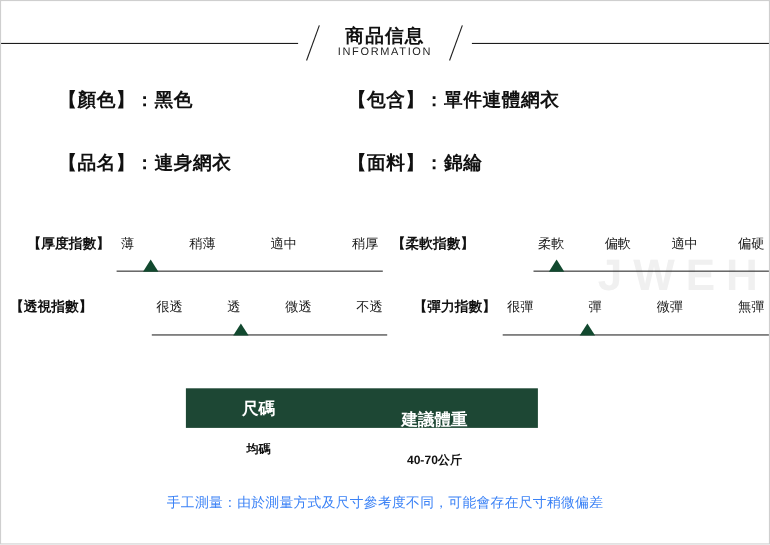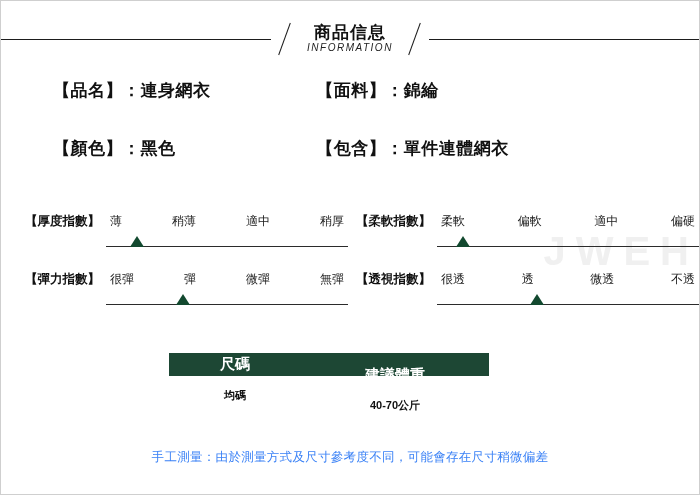--- a/index.html
+++ b/index.html
@@ -76,21 +76,20 @@
     letter-spacing: 1px;
     color: #111;
     white-space: nowrap;
   }
   .title-en {
     font-size: 10px;
     letter-spacing: 1.5px;
     color: #222;
     margin-top: 1px;
     white-space: nowrap;
-    font-style: italic;
   }
 
   
   .info {
     position: absolute;
     top: 78px; left: 0; right: 0;
     z-index: 2;
   }
   .info-row {
     display: flex;
@@ -116,21 +115,21 @@
   .meter-row {
     display: flex;
     height: 58px;
   }
   .meter {
     position: relative;
     display: flex;
     align-items: flex-start;
   }
   .meter.left  { width: 348px; padding-left: 24px; }
-  .meter.right { width: 352px; padding-left: 8px; }
+  .meter.right { width: 352px; padding-left: 8px; gap: 48px; }
 
   .meter-label {
     font-size: 12.5px;
     font-weight: bold;
     white-space: nowrap;
     padding-top: 2px;
     flex: 0 0 auto;
   }
   .scale {
     position: relative;
@@ -168,21 +167,21 @@
     position: absolute;
     top: 352px;
     left: 168px;
     width: 320px;
     z-index: 2;
   }
   .size-head {
     display: flex;
     background: #1d4734;
     color: #ffffff;
-    height: 23px;
+    height: 36px;
     align-items: center;
   }
   .size-head div {
     font-size: 15px;
     font-weight: bold;
     text-align: center;
   }
   .size-body {
     display: flex;
     height: 38px;
@@ -222,32 +221,32 @@
       <div class="title-cn">商品信息</div>
       <div class="title-en">INFORMATION</div>
     </div>
     <div class="slash"></div>
     <div class="hrule right"></div>
   </div>
 
   <div class="info">
     <div class="info-row">
       <div class="info-cell c1">
+        <span>【顏色】：</span><span class="val">黑色</span>
+      </div>
+      <div class="info-cell c2">
+        <span>【包含】：</span><span class="val">單件連體網衣</span>
+      </div>
+    </div>
+    <div class="info-row">
+      <div class="info-cell c1">
         <span>【品名】：</span><span class="val">連身網衣</span>
       </div>
       <div class="info-cell c2">
         <span>【面料】：</span><span class="val">錦綸</span>
-      </div>
-    </div>
-    <div class="info-row">
-      <div class="info-cell c1">
-        <span>【顏色】：</span><span class="val">黑色</span>
-      </div>
-      <div class="info-cell c2">
-        <span>【包含】：</span><span class="val">單件連體網衣</span>
       </div>
     </div>
   </div>
 
   <div class="meters">
 
     <div class="meter-row">
       <div class="meter left">
         <div class="meter-label">【厚度指數】</div>
         <div class="scale">
@@ -270,46 +269,46 @@
             <span>適中</span>
             <span>偏硬</span>
           </div>
           <div class="axis"></div>
           <div class="marker" style="left:10%"></div>
         </div>
       </div>
     </div>
 
     <div class="meter-row">
+      <div class="meter right">
+        <div class="meter-label">【透視指數】</div>
+        <div class="scale">
+          <div class="ticks">
+            <span>很透</span>
+            <span>透</span>
+            <span>微透</span>
+            <span>不透</span>
+          </div>
+          <div class="axis"></div>
+          <div class="marker" style="left:38%"></div>
+        </div>
+      </div>
       <div class="meter left">
         <div class="meter-label">【彈力指數】</div>
         <div class="scale">
           <div class="ticks">
             <span>很彈</span>
             <span>彈</span>
             <span>微彈</span>
             <span>無彈</span>
           </div>
           <div class="axis"></div>
           <div class="marker" style="left:32%"></div>
         </div>
       </div>
-      <div class="meter right">
-        <div class="meter-label">【透視指數】</div>
-        <div class="scale">
-          <div class="ticks">
-            <span>很透</span>
-            <span>透</span>
-            <span>微透</span>
-            <span>不透</span>
-          </div>
-          <div class="axis"></div>
-          <div class="marker" style="left:38%"></div>
-        </div>
-      </div>
     </div>
 
   </div>
 
   <div class="size-table">
     <div class="size-head">
       <div class="col-a">尺碼</div>
       <div class="col-b">建議體重</div>
     </div>
     <div class="size-body">

